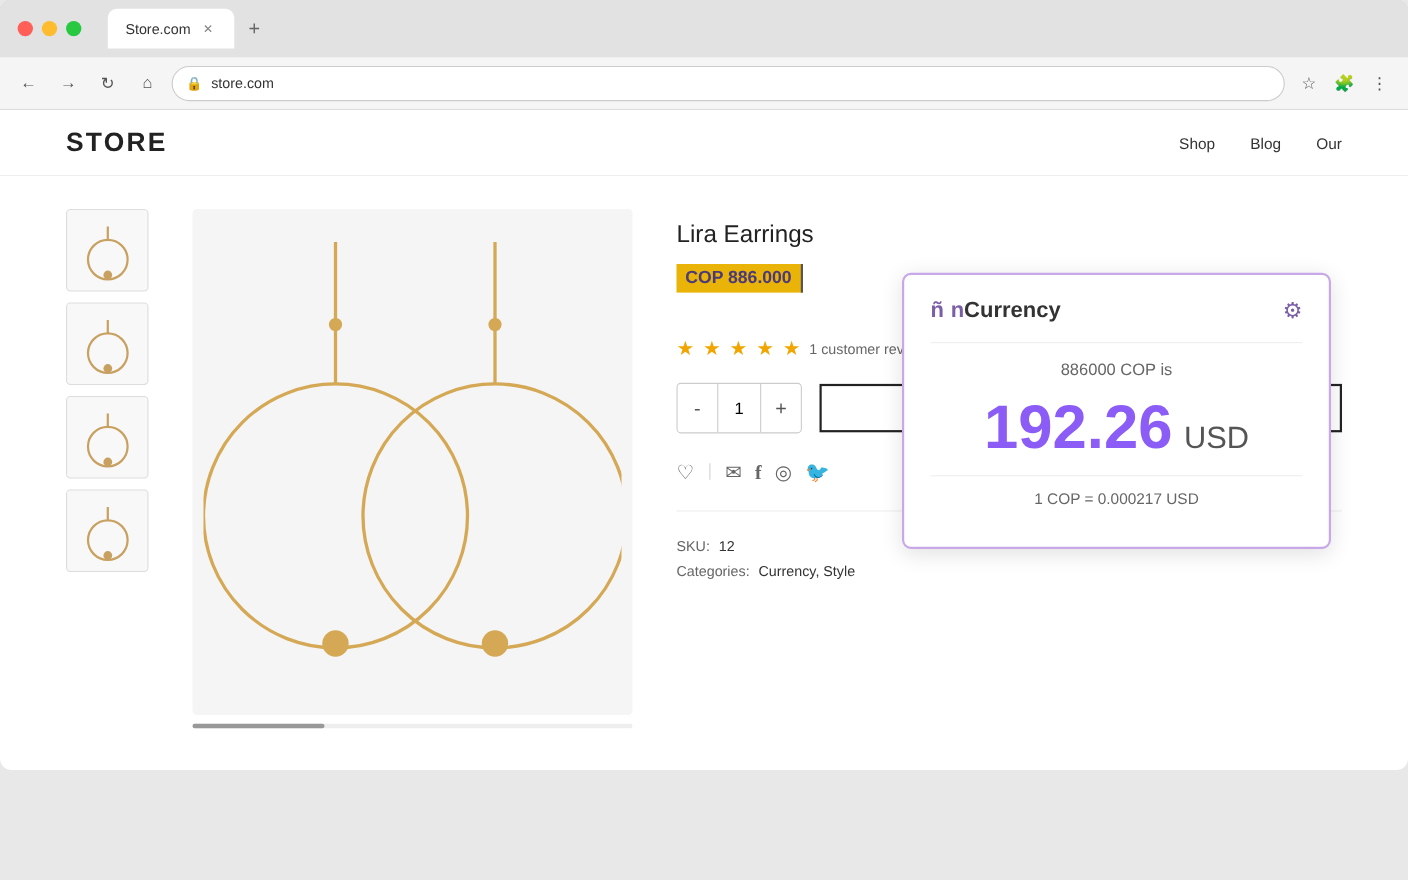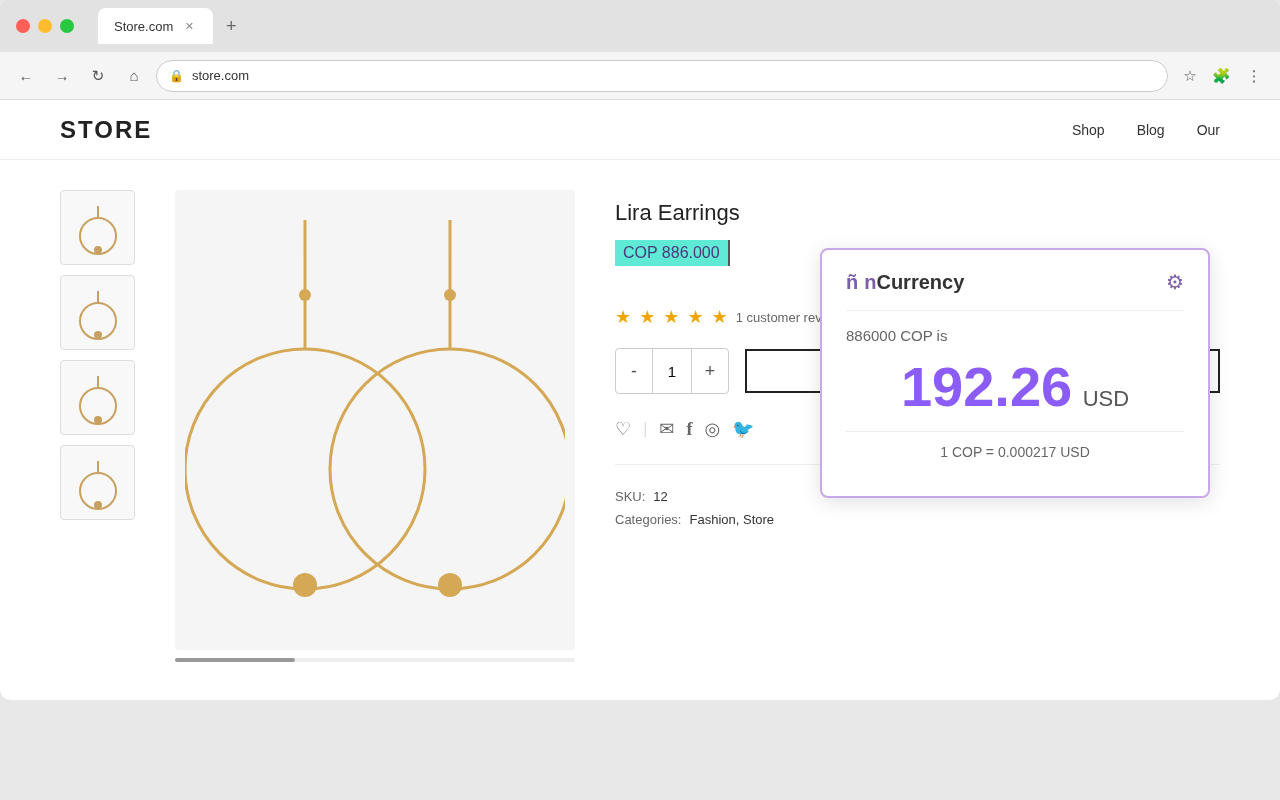--- a/index.html
+++ b/index.html
@@ -37,21 +37,21 @@
     .product-layout { display: flex; padding: 30px 60px; gap: 40px; }
     .thumbnails { display: flex; flex-direction: column; gap: 10px; width: 75px; }
     .thumbnail { width: 75px; height: 75px; border: 1px solid #ddd; border-radius: 4px; overflow: hidden; background: #f8f8f8; display: flex; align-items: center; justify-content: center; cursor: pointer; }
 
     .main-image { width: 400px; height: 460px; background: #f5f5f5; border-radius: 4px; overflow: hidden; display: flex; align-items: center; justify-content: center; }
     .main-image-indicator { height: 4px; background: #eee; margin-top: 8px; border-radius: 2px; width: 400px; position: relative; }
     .main-image-indicator-active { position: absolute; left: 0; top: 0; width: 120px; height: 4px; background: #999; border-radius: 2px; }
 
     .product-info { flex: 1; padding-top: 10px; }
     .product-title { font-size: 22px; font-weight: 400; color: #222; margin-bottom: 14px; }
-    .product-price { display: inline-block; background: #5eead4; color: #4a3a7a; padding: 4px 8px; font-size: 16px; font-weight: 400; margin-bottom: 20px; cursor: text; border-right: 2px solid #555; }
+    .product-price { display: inline-block; background: #eab308; color: #4a3a7a; padding: 4px 8px; font-size: 16px; font-weight: 700; margin-bottom: 20px; cursor: text; border-right: 2px solid #555; }
 
     .stars { display: flex; align-items: center; gap: 8px; margin-bottom: 20px; }
     .star { color: #f0a500; font-size: 18px; }
     .review-count { font-size: 13px; color: #666; }
 
     .qty-cart { display: flex; align-items: center; gap: 16px; margin-bottom: 24px; }
     .qty-control { display: flex; align-items: center; border: 1px solid #ccc; border-radius: 4px; }
     .qty-btn { width: 36px; height: 44px; display: flex; align-items: center; justify-content: center; font-size: 18px; cursor: pointer; color: #555; background: none; border: none; }
     .qty-value { width: 40px; text-align: center; font-size: 15px; border-left: 1px solid #ccc; border-right: 1px solid #ccc; height: 44px; display: flex; align-items: center; justify-content: center; }
     .add-to-cart-btn { flex: 1; height: 44px; background: #fff; border: 2px solid #222; color: #222; font-size: 14px; font-weight: 600; letter-spacing: 1px; cursor: pointer; display: flex; align-items: center; justify-content: center; }
@@ -66,24 +66,24 @@
     .meta-value { color: #333; }
 
     
     .incurrency-popup { position: absolute; top: 148px; right: 70px; width: 390px; background: #fff; border: 2px solid #c8a8e8; border-radius: 8px; padding: 20px 24px; box-shadow: 0 4px 20px rgba(0,0,0,0.12); z-index: 100; }
     .popup-header { display: flex; align-items: center; justify-content: space-between; margin-bottom: 16px; padding-bottom: 16px; border-bottom: 1px solid #eee; }
     .popup-brand { display: flex; align-items: center; gap: 6px; font-size: 20px; font-weight: 600; }
     .popup-brand-icon { color: #7b5ea7; font-size: 20px; }
     .popup-brand-n { color: #7b5ea7; }
     .popup-brand-currency { color: #333; }
     .popup-settings { color: #7b5ea7; font-size: 20px; cursor: pointer; }
-    .popup-from { color: #666; font-size: 15px; margin-bottom: 10px; }
+    .popup-from { text-align: center; color: #666; font-size: 15px; margin-bottom: 10px; }
     .popup-amount { text-align: center; margin-bottom: 10px; }
     .popup-amount-value { font-size: 56px; font-weight: 700; color: #8b5cf6; }
-    .popup-amount-currency { font-size: 22px; color: #555; margin-left: 6px; }
+    .popup-amount-currency { font-size: 28px; color: #555; margin-left: 6px; }
     .popup-divider { border: none; border-top: 1px solid #eee; margin: 12px 0; }
     .popup-rate { text-align: center; color: #666; font-size: 14px; margin-bottom: 16px; }
     .popup-change { text-align: center; }
     .popup-change-link { color: #7b5ea7; font-size: 15px; font-weight: 600; text-decoration: underline; cursor: pointer; border: none; background: none; }
 
     
     .thumb-earring { display: flex; flex-direction: column; align-items: center; justify-content: center; }
   </style>
 </head>
 <body>
@@ -221,21 +221,21 @@
           <span class="social-icon">🐦</span>
         </div>
 
         <div class="product-meta">
           <div class="meta-row">
             <span class="meta-label">SKU:</span>
             <span class="meta-value">12</span>
           </div>
           <div class="meta-row">
             <span class="meta-label">Categories:</span>
-            <span class="meta-value">Fashion, Store</span>
+            <span class="meta-value">Currency, Style</span>
           </div>
         </div>
       </div>
     </div>
 
     <div class="incurrency-popup">
       <div class="popup-header">
         <div class="popup-brand">
           <span class="popup-brand-icon">ñ</span>
           <span>

